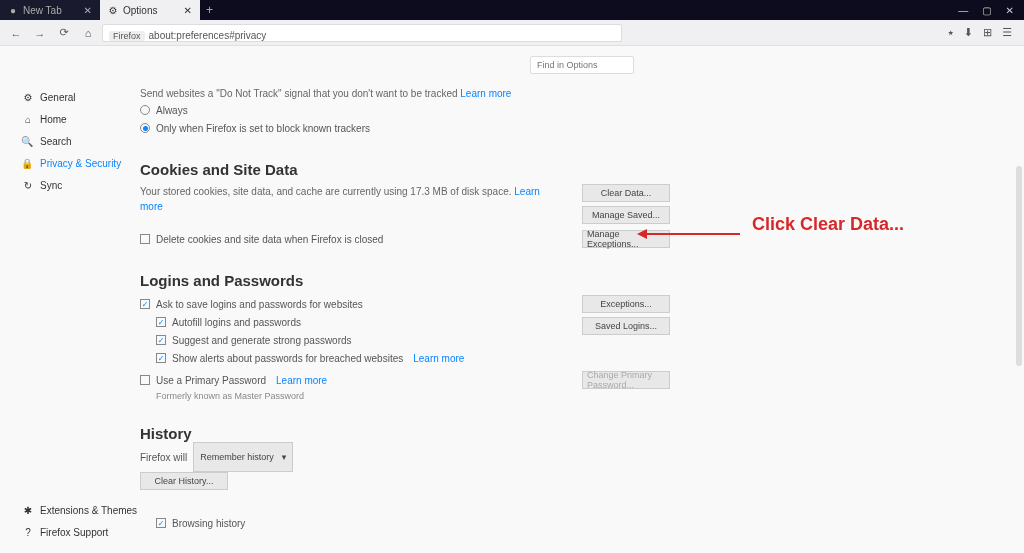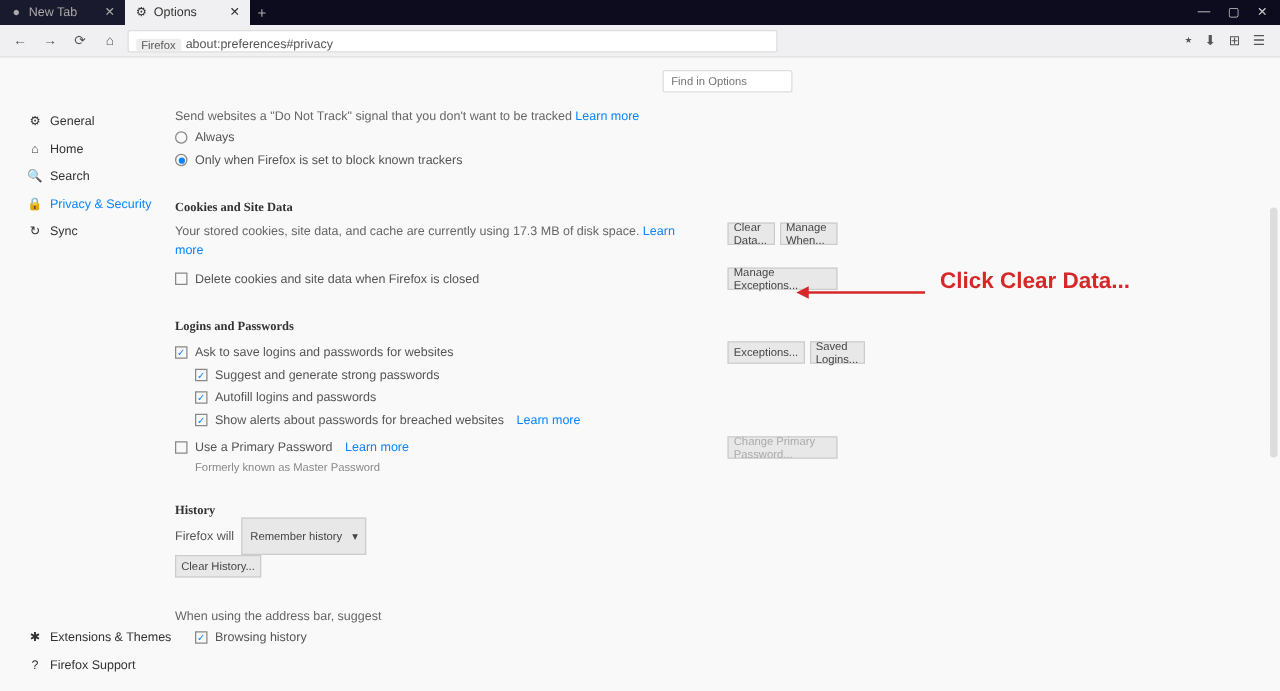--- a/index.html
+++ b/index.html
@@ -27,33 +27,33 @@
     .sidebar { width: 140px; padding: 40px 0 0 22px; }
     .sidebar-item { display: flex; align-items: center; gap: 6px; height: 22px; font-size: 10px; color: #333; }
     .sidebar-item.active { color: #0a84ff; }
     .sidebar-item .icon { width: 12px; height: 12px; display: inline-flex; align-items: center; justify-content: center; }
     .sidebar-bottom { position: absolute; bottom: 10px; left: 22px; }
     
     .main { flex: 1; padding: 10px 0 0 0; position: relative; }
     .search-box { width: 104px; height: 18px; border: 1px solid #ddd; border-radius: 2px; margin: 0 auto 12px auto; display: block; font-size: 9px; padding: 0 6px; color: #888; background: #fff; }
     
     .section { margin-bottom: 24px; max-width: 640px; }
-    .section-title { font-size: 10px; font-weight: 600; color: #333; margin-bottom: 6px; font-family: Liberation Serif, serif; }
+    .section-title { font-size: 15px; font-weight: 600; color: #333; margin-bottom: 6px; }
     .section-desc { font-size: 10px; color: #666; line-height: 1.5; }
     .link { color: #0a84ff; cursor: pointer; }
     
     .radio-row, .check-row { display: flex; align-items: center; gap: 6px; font-size: 10px; color: #555; height: 18px; }
     .radio { width: 10px; height: 10px; border: 1px solid #888; border-radius: 50%; display: inline-flex; align-items: center; justify-content: center; }
     .radio.checked::after { content:""; width: 5px; height:5px; background:#0a84ff; border-radius:50%; }
     .checkbox { width: 10px; height: 10px; border: 1px solid #888; display: inline-flex; align-items: center; justify-content: center; font-size: 8px; color:#0a84ff; }
     .checkbox.checked::after { content:"✓"; }
     
     .row-with-button { display: flex; align-items: flex-start; gap: 20px; max-width: 530px; }
     .row-with-button .left { flex: 1; }
-    .btn-col { display: flex; flex-direction: row; gap: 4px; width: 88px; }
+    .btn-col { display: flex; flex-direction: column; gap: 4px; width: 88px; }
     .btn { height: 18px; background: #e8e8e8; border: 1px solid #ccc; font-size: 9px; color: #444; display: flex; align-items: center; justify-content: center; padding: 0 4px; }
     .btn.disabled { color: #aaa; }
     .select { height: 30px; background: #e8e8e8; border: 1px solid #ccc; font-size: 9px; color: #444; display: inline-flex; align-items: center; padding: 0 6px; width: 100px; justify-content: space-between; }
     .indent { margin-left: 16px; }
     .small-note { font-size: 9px; color: #888; margin-top: 2px; }
     
     
     .annotation { position: absolute; top: 168px; left: 500px; display: flex; align-items: flex-end; pointer-events: none; }
     .arrow-line { width: 100px; height: 2px; background: #d62828; position: relative; }
     .arrow-line::before { content:""; position:absolute; left:-8px; top:-4px; border: 5px solid transparent; border-right: 10px solid #d62828; }
@@ -156,21 +156,21 @@
 
       <div class="section">
         <div class="section-title">Cookies and Site Data</div>
         <div class="row-with-button">
           <div class="left section-desc">
             <span>Your stored cookies, site data, and cache are currently using 17.3 MB of disk space.</span>
             <span class="link">Learn more</span>
           </div>
           <div class="btn-col">
             <div class="btn">Clear Data...</div>
-            <div class="btn">Manage When...</div>
+            <div class="btn">Manage Saved...</div>
           </div>
         </div>
         <div class="row-with-button" style="margin-top:6px;">
           <div class="left check-row">
             <span class="checkbox"></span>
             <span>Delete cookies and site data when Firefox is closed</span>
           </div>
           <div class="btn-col">
             <div class="btn">Manage Exceptions...</div>
           </div>
@@ -180,25 +180,25 @@
       <div class="section">
         <div class="section-title">Logins and Passwords</div>
         <div class="row-with-button">
           <div class="left">
             <div class="check-row">
               <span class="checkbox checked"></span>
               <span>Ask to save logins and passwords for websites</span>
             </div>
             <div class="check-row indent">
               <span class="checkbox checked"></span>
+              <span>Autofill logins and passwords</span>
+            </div>
+            <div class="check-row indent">
+              <span class="checkbox checked"></span>
               <span>Suggest and generate strong passwords</span>
-            </div>
-            <div class="check-row indent">
-              <span class="checkbox checked"></span>
-              <span>Autofill logins and passwords</span>
             </div>
             <div class="check-row indent">
               <span class="checkbox checked"></span>
               <span>Show alerts about passwords for breached websites</span>
               <span class="link" style="margin-left:4px;">Learn more</span>
             </div>
           </div>
           <div class="btn-col">
             <div class="btn">Exceptions...</div>
             <div class="btn">Saved Logins...</div>
@@ -227,21 +227,20 @@
           </div>
         </div>
         <div class="row-with-button" style="margin-top:6px;">
           <div class="btn-col">
             <div class="btn">Clear History...</div>
           </div>
         </div>
       </div>
 
       <div class="section">
-        <div class="section-desc">When using the address bar, suggest</div>
         <div class="check-row indent">
           <span class="checkbox checked"></span>
           <span>Browsing history</span>
         </div>
       </div>
 
       <div class="annotation">
         <div class="arrow-line"></div>
         <div class="annotation-text">Click Clear Data...</div>
       </div>

